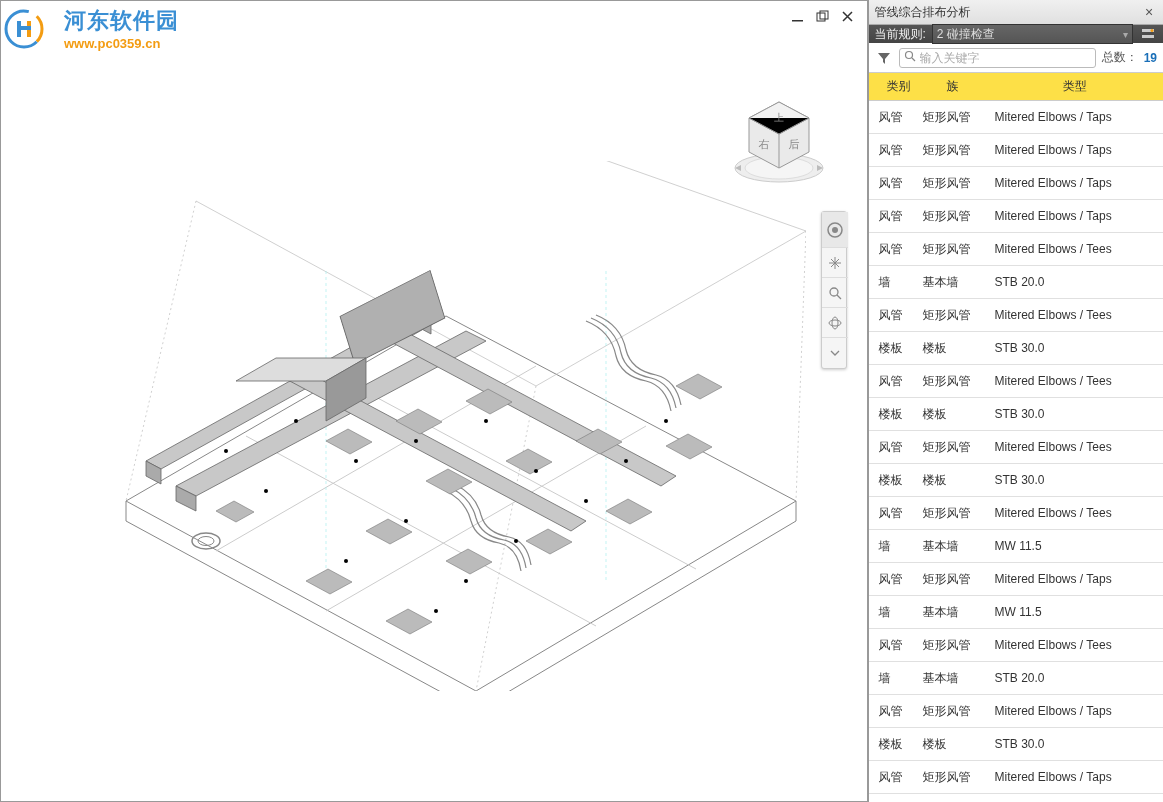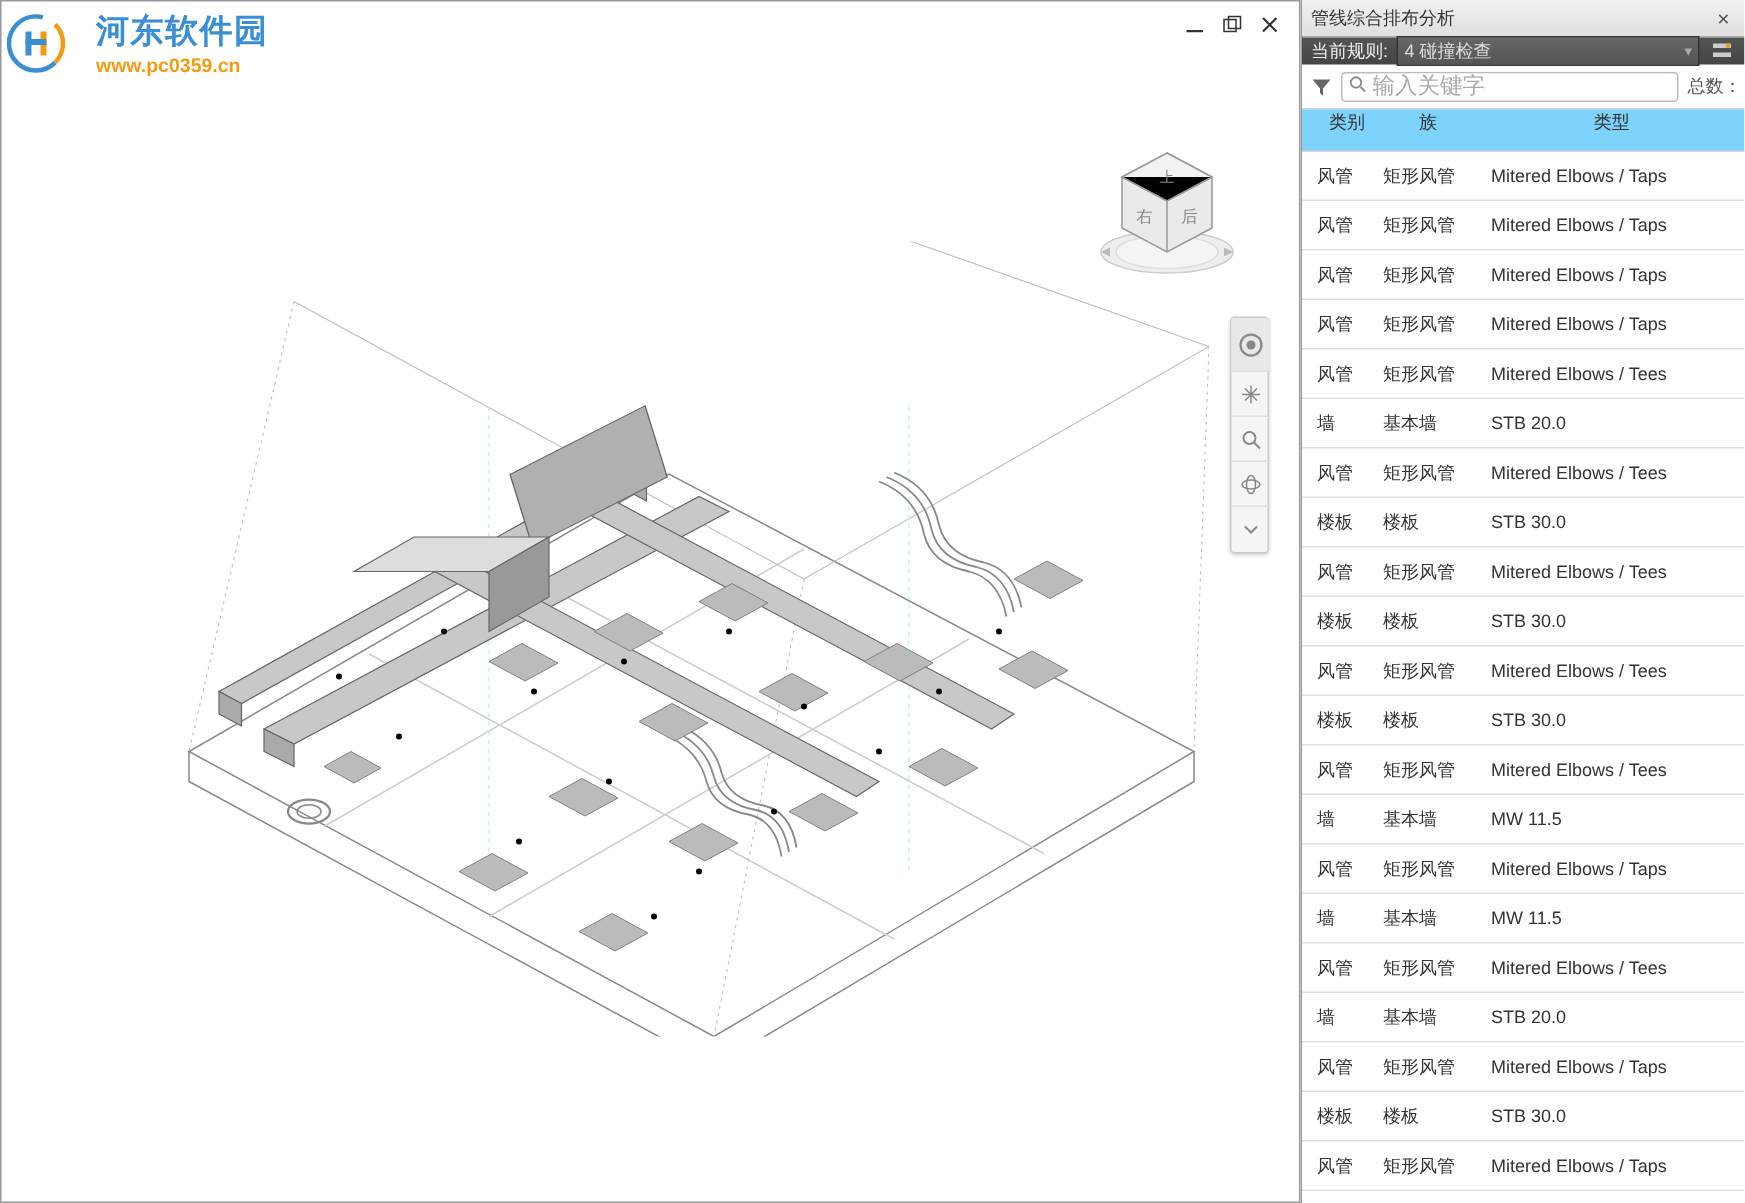--- a/index.html
+++ b/index.html
@@ -43,26 +43,26 @@
     .rule-bar { height: 18px; background: linear-gradient(#555, #444); display: flex; align-items: center; padding: 0 6px; gap: 6px; font-size: 12px; color: #eee; }
     .rule-label { white-space: nowrap; }
     .rule-select { flex: 1; height: 20px; background: linear-gradient(#666, #555); border: 1px solid #333; color: #ddd; font-size: 12px; padding: 0 4px; display: flex; align-items: center; justify-content: space-between; cursor: pointer; }
     .rule-select .chev { font-size: 10px; color: #aaa; }
     .rule-action { width: 18px; height: 18px; cursor: pointer; color: #ddd; display: flex; align-items: center; justify-content: center; }
     
     .search-bar { height: 30px; display: flex; align-items: center; padding: 0 6px; gap: 6px; border-bottom: 1px solid #ccc; font-size: 12px; }
     .filter-btn { width: 18px; height: 18px; cursor: pointer; color: #555; display: flex; align-items: center; justify-content: center; }
     .search-input-wrap { flex: 1; height: 20px; border: 1px solid #bbb; border-radius: 3px; display: flex; align-items: center; padding: 0 4px; gap: 4px; background: #fff; }
     .search-icon { color: #888; font-size: 12px; }
-    .search-input { flex: 1; border: none; outline: none; font-size: 15px; color: #333; }
+    .search-input { flex: 1; border: none; outline: none; font-size: 12px; color: #333; }
     .search-input::placeholder { color: #aaa; }
     .total-label { color: #555; white-space: nowrap; }
     .total-value { color: #1a6fb8; font-weight: bold; }
     
-    .table-header { height: 28px; display: flex; align-items: flex-start; border-bottom: 1px solid #ccc; background: #7dd3fc; font-size: 12px; color: #333; }
+    .table-header { height: 28px; display: flex; align-items: center; border-bottom: 1px solid #ccc; background: #fde047; font-size: 12px; color: #333; }
     .table-header div { text-align: center; }
     .col-cat { width: 50px; padding-left: 10px; text-align: left; }
     .col-fam { width: 68px; }
     .col-type { flex: 1; text-align: center; }
     
     .table-body { flex: 1; overflow-y: auto; }
     .table-row { height: 33px; display: flex; align-items: center; border-bottom: 1px solid #e0e0e0; font-size: 12px; color: #333; cursor: pointer; }
     .table-row .col-cat { padding-left: 10px; text-align: left; }
     .table-row .col-fam { text-align: left; padding-left: 4px; }
     .table-row .col-type { text-align: left; padding-left: 8px; }
@@ -260,21 +260,21 @@
 
 <div class="right-panel">
   <div class="panel-header">
     <span class="panel-title">管线综合排布分析</span>
     <span class="panel-close">×</span>
   </div>
 
   <div class="rule-bar">
     <span class="rule-label">当前规则:</span>
     <div class="rule-select">
-      <span>4 碰撞检查</span>
+      <span>2 碰撞检查</span>
       <span class="chev">▾</span>
     </div>
     <span class="rule-action">
       <svg width="14" height="14" viewBox="0 0 14 14">
           <rect x="1" y="2" width="12" height="3" fill="#ccc"></rect>
           <rect x="1" y="8" width="12" height="3" fill="#ccc"></rect>
           <circle cx="11" cy="3.5" r="1.5" fill="#f39c12"></circle>
         </svg>
     </span>
   </div>
@@ -288,21 +288,21 @@
     <div class="search-input-wrap">
       <span class="search-icon">
         <svg width="12" height="12" viewBox="0 0 12 12">
             <circle cx="5" cy="5" r="3.5" fill="none" stroke="#888" stroke-width="1.2"></circle>
             <path d="M8 8 L11 11" stroke="#888" stroke-width="1.2"></path>
           </svg>
       </span>
       <input class="search-input" type="text" placeholder="输入关键字" style="">
     </div>
     <span class="total-label">总数：</span>
-    <span class="total-value">20</span>
+    <span class="total-value">19</span>
   </div>
 
   <div class="table-header">
     <div class="col-cat">类别</div>
     <div class="col-fam">族</div>
     <div class="col-type">类型</div>
   </div>
 
   <div class="table-body" id="table-body">
       <div class="table-row">

